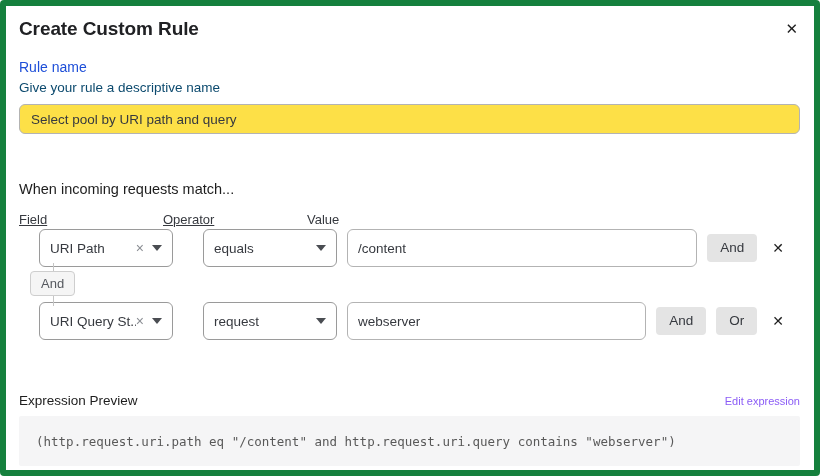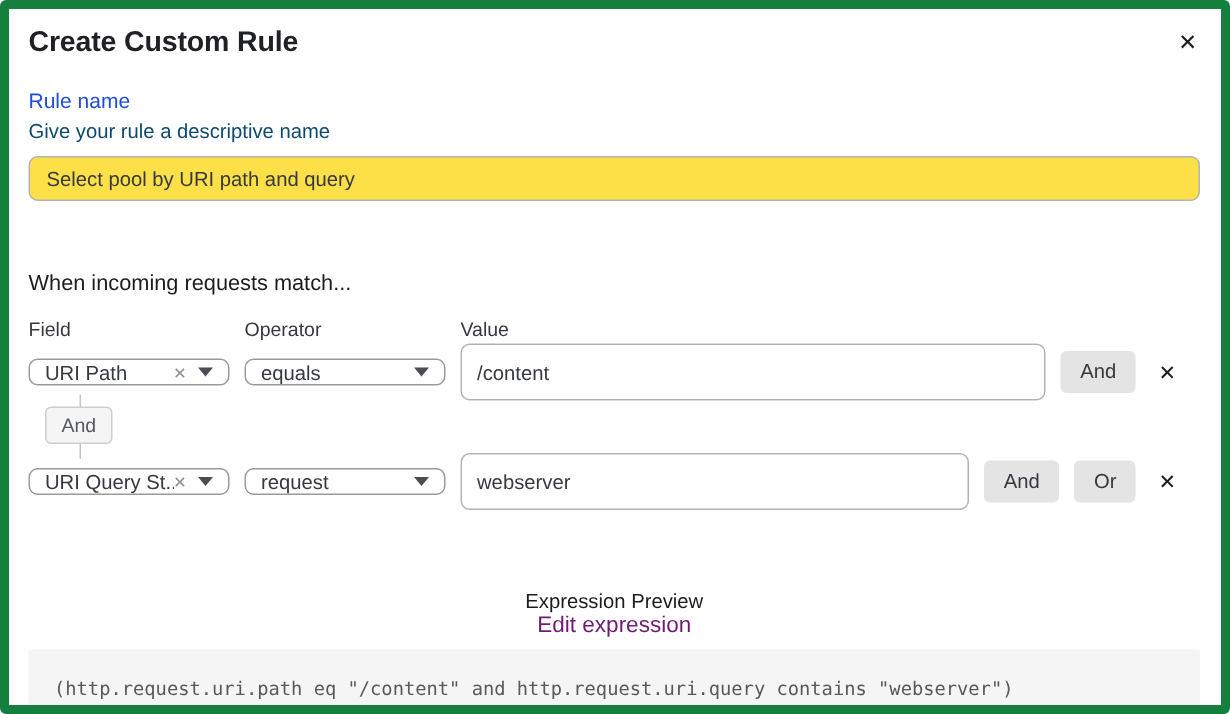--- a/index.html
+++ b/index.html
@@ -71,40 +71,41 @@
     font-weight: 400;
     color: #1d1d1d;
   }
   .col-labels {
     display: flex;
     gap: 10px;
     margin-top: 15px;
     font-size: 13px;
     color: #36393f;
   }
-  .col-label-field, .col-label-operator { width: 134px; flex: none; }
+  .col-label-field, .col-label-operator { width: 134px; flex: none; text-decoration: underline; }
   .col-label-value { flex: 1; }
   .match-row {
     display: flex;
     align-items: center;
     gap: 10px;
     margin-top: 6px;
     height: 30px;
   }
   .select-box {
     width: 134px;
     flex: none;
-    height: 18px;
+    height: 38px;
     border: 1px solid #9a9a9a;
     border-radius: 6px;
     display: flex;
     align-items: center;
     padding: 0 10px;
     cursor: pointer;
     background: #fff;
+    margin-left: 20px;
   }
   .select-text {
     flex: 1;
     font-size: 13.5px;
     color: #36393f;
     white-space: nowrap;
     overflow: hidden;
   }
   .select-clear {
     color: #8a8d93;
@@ -177,29 +178,28 @@
     font-size: 13px;
     color: #55585e;
     line-height: 1;
   }
   
   .expr-header {
     display: flex;
     justify-content: space-between;
     align-items: center;
     margin-top: 57px;
-    flex-direction: column;
   }
   .expr-label {
     font-size: 13.5px;
     color: #1d1d1d;
   }
   .expr-edit-link {
-    font-size: 15px;
-    color: #701a75;
+    font-size: 11px;
+    color: #8b5cf6;
     cursor: pointer;
     text-decoration: none;
   }
   .expr-code-box {
     margin-top: 8px;
     background: #f5f5f6;
     border-radius: 2px;
     padding: 18px 14px 17px 17px;
     font-family: "DejaVu Sans Mono", "Liberation Mono", monospace;
     font-size: 12.5px;

